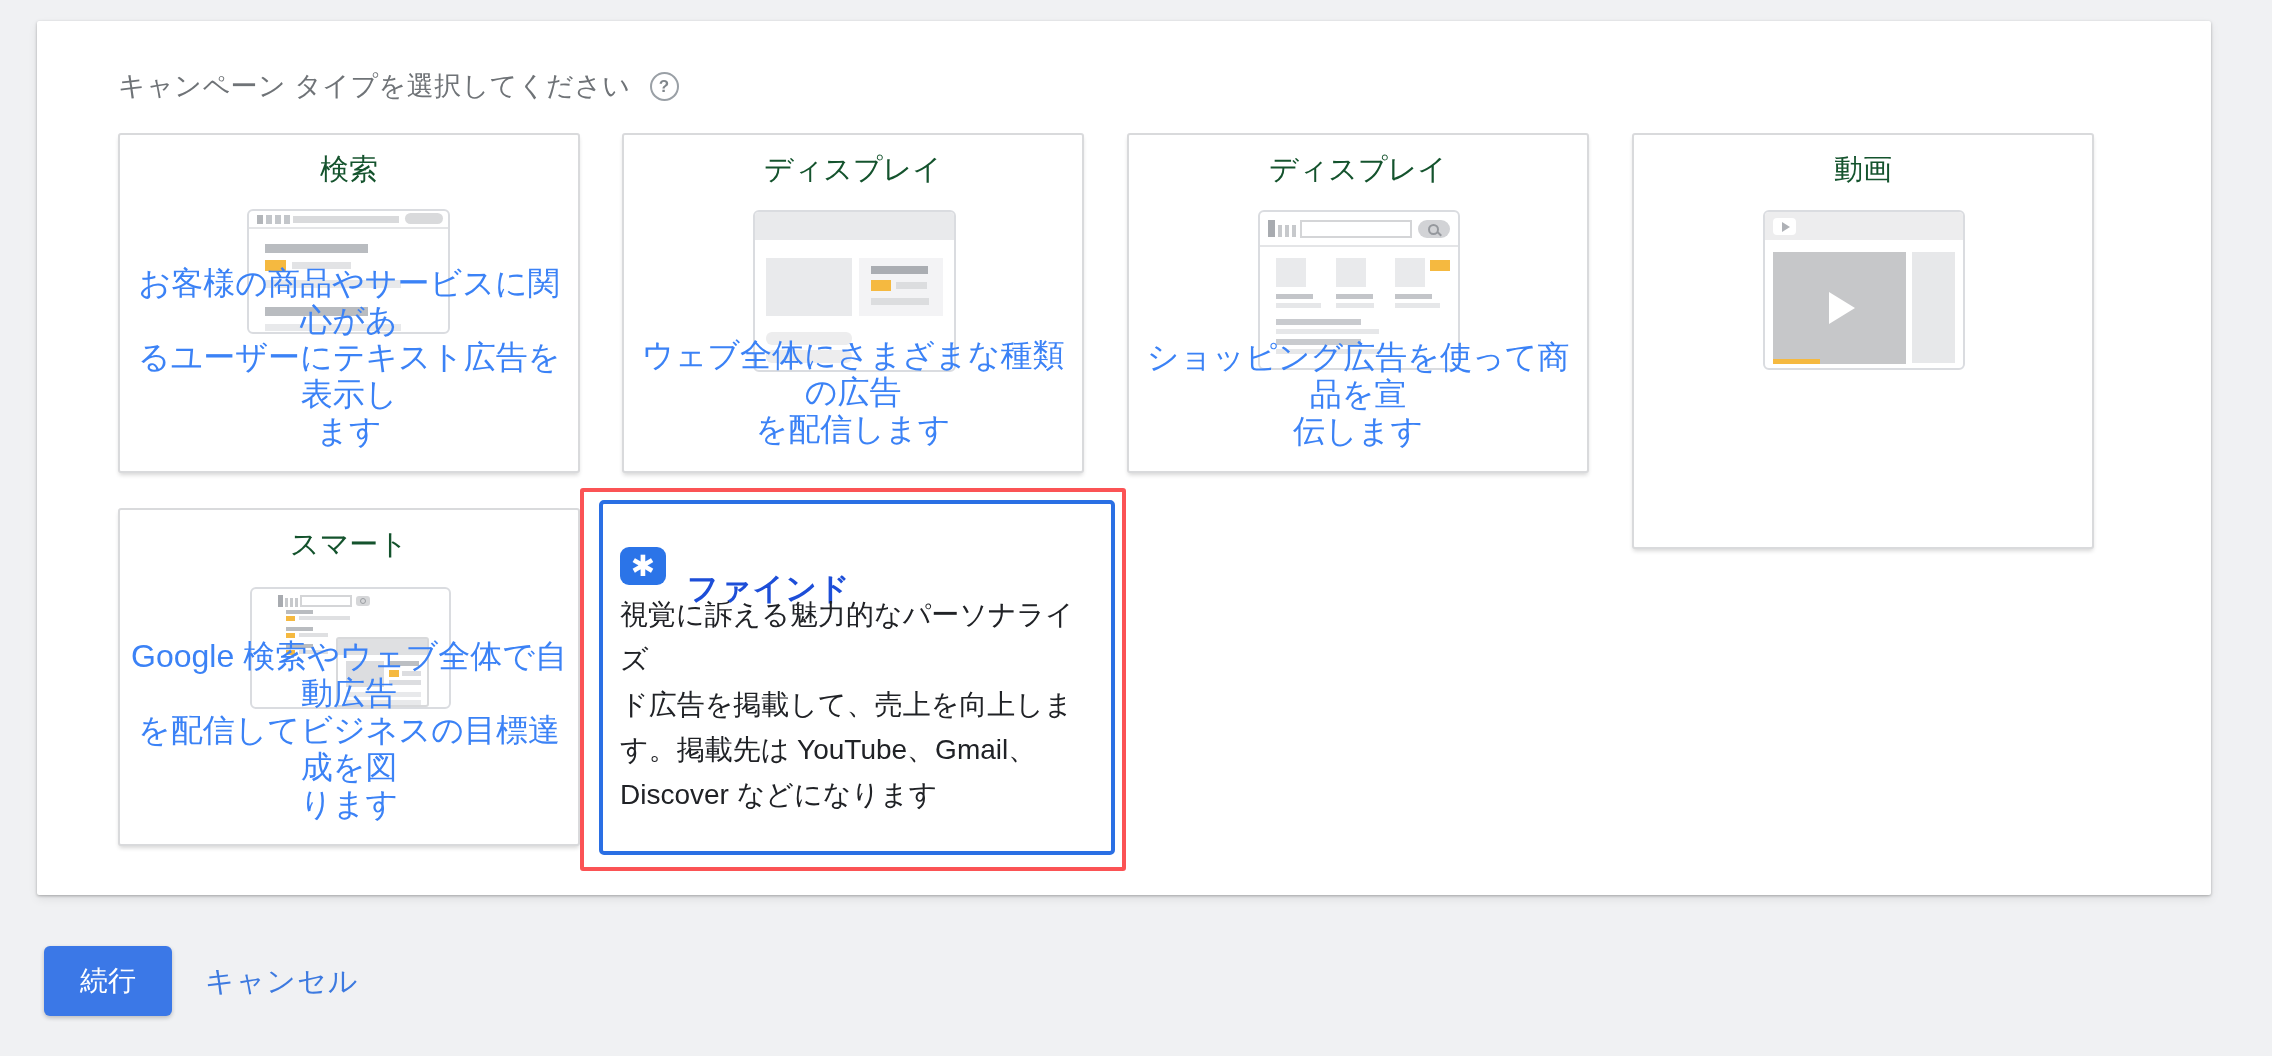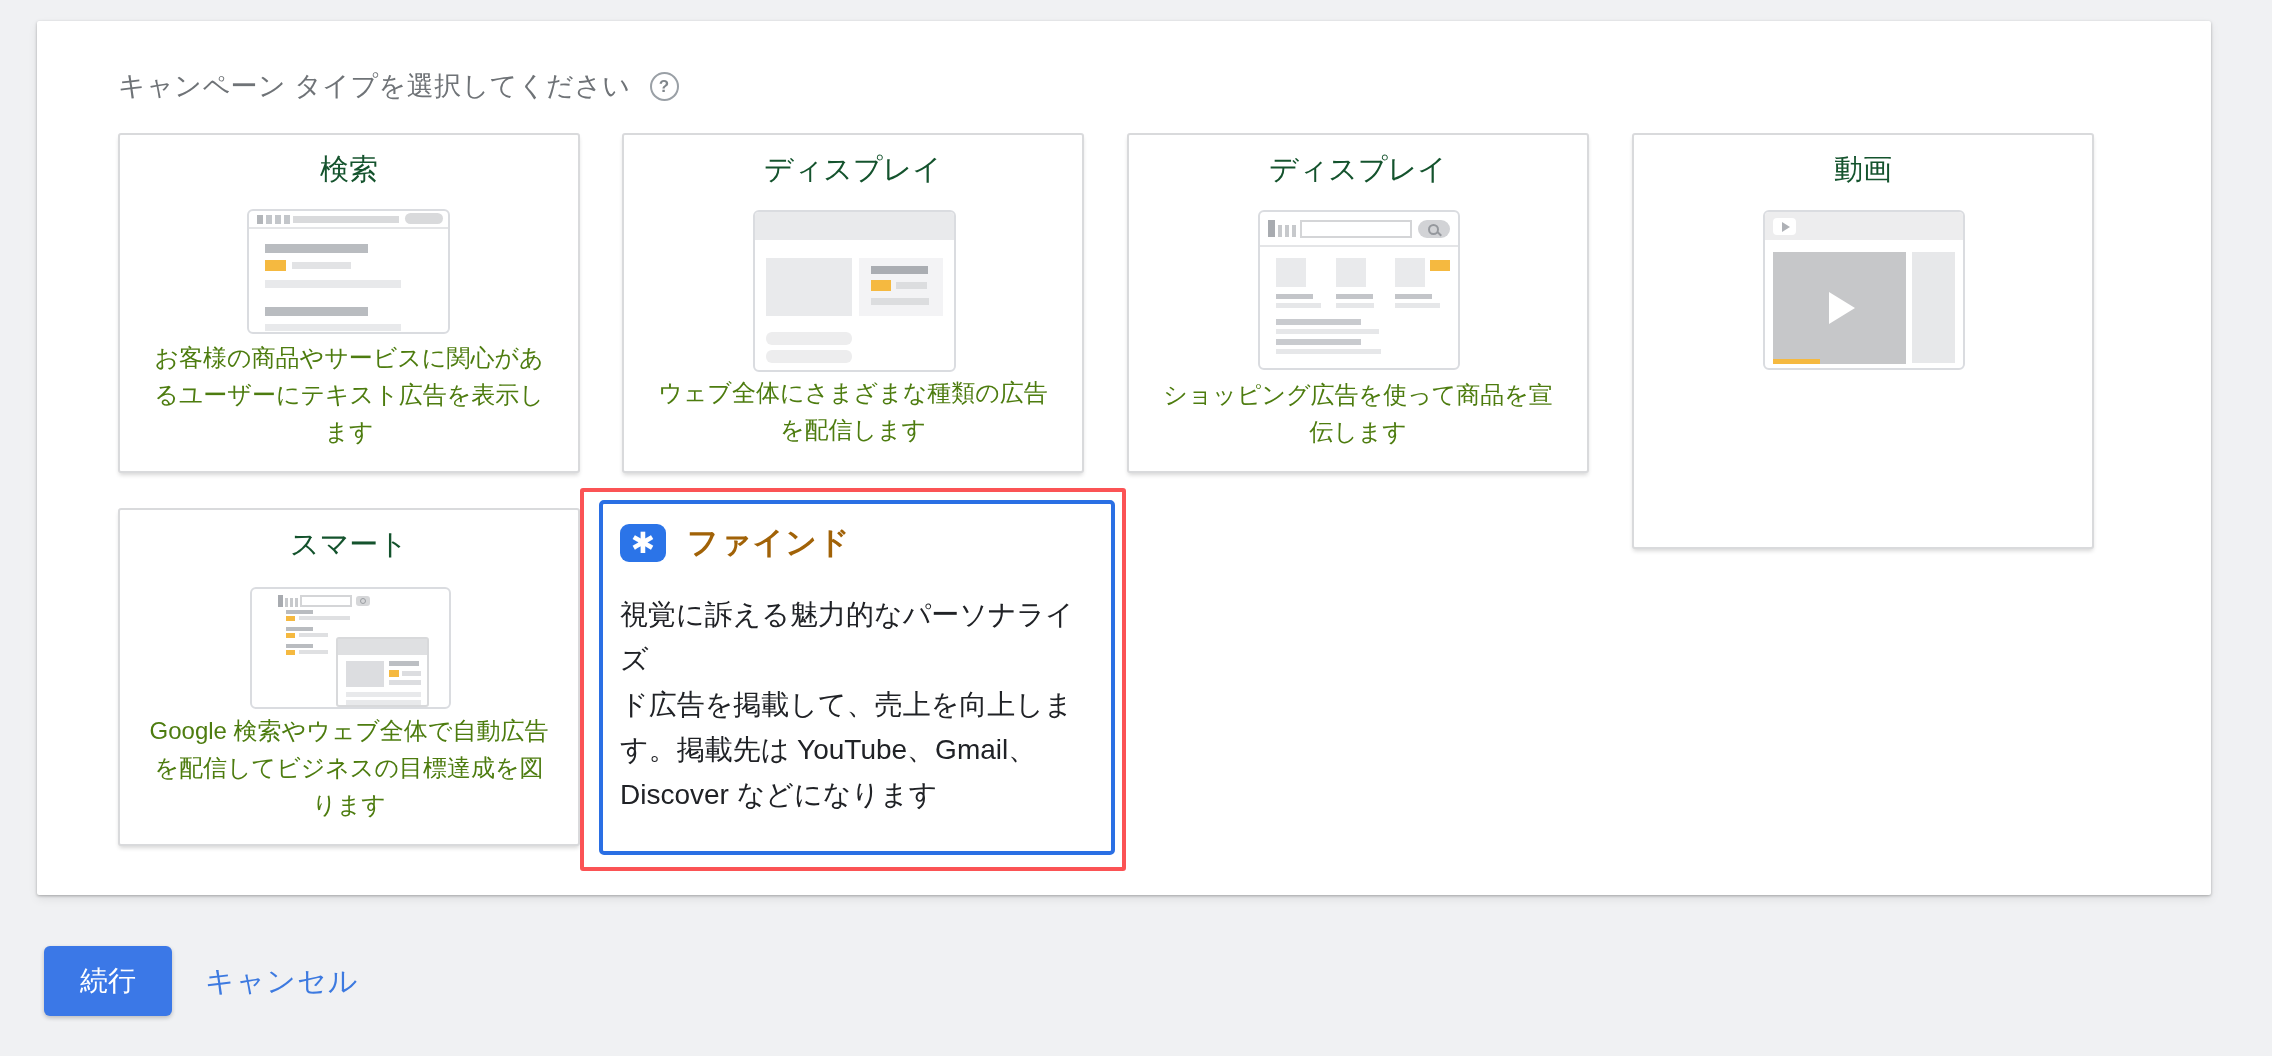--- a/index.html
+++ b/index.html
@@ -26,21 +26,21 @@
     box-shadow:0 3px 4px -1px rgba(0,0,0,.16);box-sizing:border-box;cursor:pointer;
   }
   .card-search  {left:81px;  top:112px;width:462px;height:340px;}
   .card-display {left:585px; top:112px;width:462px;height:340px;font-family:Liberation Mono, monospace;}
   .card-shopping{left:1090px;top:112px;width:462px;height:340px;}
   .card-video   {left:1595px;top:112px;width:462px;height:416px;}
   .card-smart   {left:81px;  top:487px;width:462px;height:338px;}
   .card-title{position:absolute;top:15px;left:0;right:0;text-align:center;font-size:29px;color:#14532d;}
   .card-desc{
     position:absolute;bottom:21px;left:10px;right:10px;text-align:center;
-    font-size:24px;line-height:37px;color:#4d7c0f;white-space:pre-line;
+    font-size:32px;line-height:37px;color:#3b82f6;white-space:pre-line;
   }
   .illo{position:absolute;background:#fff;border:2px solid #dadce0;border-radius:6px;box-sizing:content-box;}
   .illo-search  {left:127px;top:74px;width:199px;height:121px;}
   .illo-display {left:129px;top:75px;width:199px;height:158px;}
   .illo-shopping{left:129px;top:75px;width:198px;height:156px;}
   .illo-video   {left:129px;top:75px;width:198px;height:156px;}
   .illo-smart   {left:130px;top:77px;width:197px;height:118px;}
   .shp{position:absolute;display:block;}
   .tri-white{
     position:absolute;width:0;height:0;
@@ -56,21 +56,21 @@
   
   .card-discovery{
     position:absolute;left:562px;top:479px;width:516px;height:355px;box-sizing:border-box;
     background:#fff;border:4px solid #2a6fe4;border-radius:5px;z-index:2;cursor:pointer;
   }
   .disc-head{position:absolute;left:17px;top:18px;display:flex;align-items:center;gap:21px;}
   .disc-icon{
     width:46px;height:38px;border-radius:9px;background:#2b74e8;color:#fff;
     display:flex;align-items:center;justify-content:center;font-size:29px;line-height:38px;
   }
-  .disc-title{font-size:31px;font-weight:600;color:#a16207;letter-spacing:1px;}
+  .disc-title{font-size:31px;font-weight:600;color:#1d4ed8;letter-spacing:1px;margin-top:46px;}
   .disc-desc{
     position:absolute;left:17px;top:88px;width:478px;
     font-size:28px;line-height:45px;color:#202226;white-space:pre-line;text-align:left;
   }
   .selection-outline{
     position:absolute;left:543px;top:467px;width:546px;height:383px;box-sizing:border-box;
     border:4px solid #fb5355;border-radius:3px;z-index:3;pointer-events:none;
   }
   
   .continue-btn{

